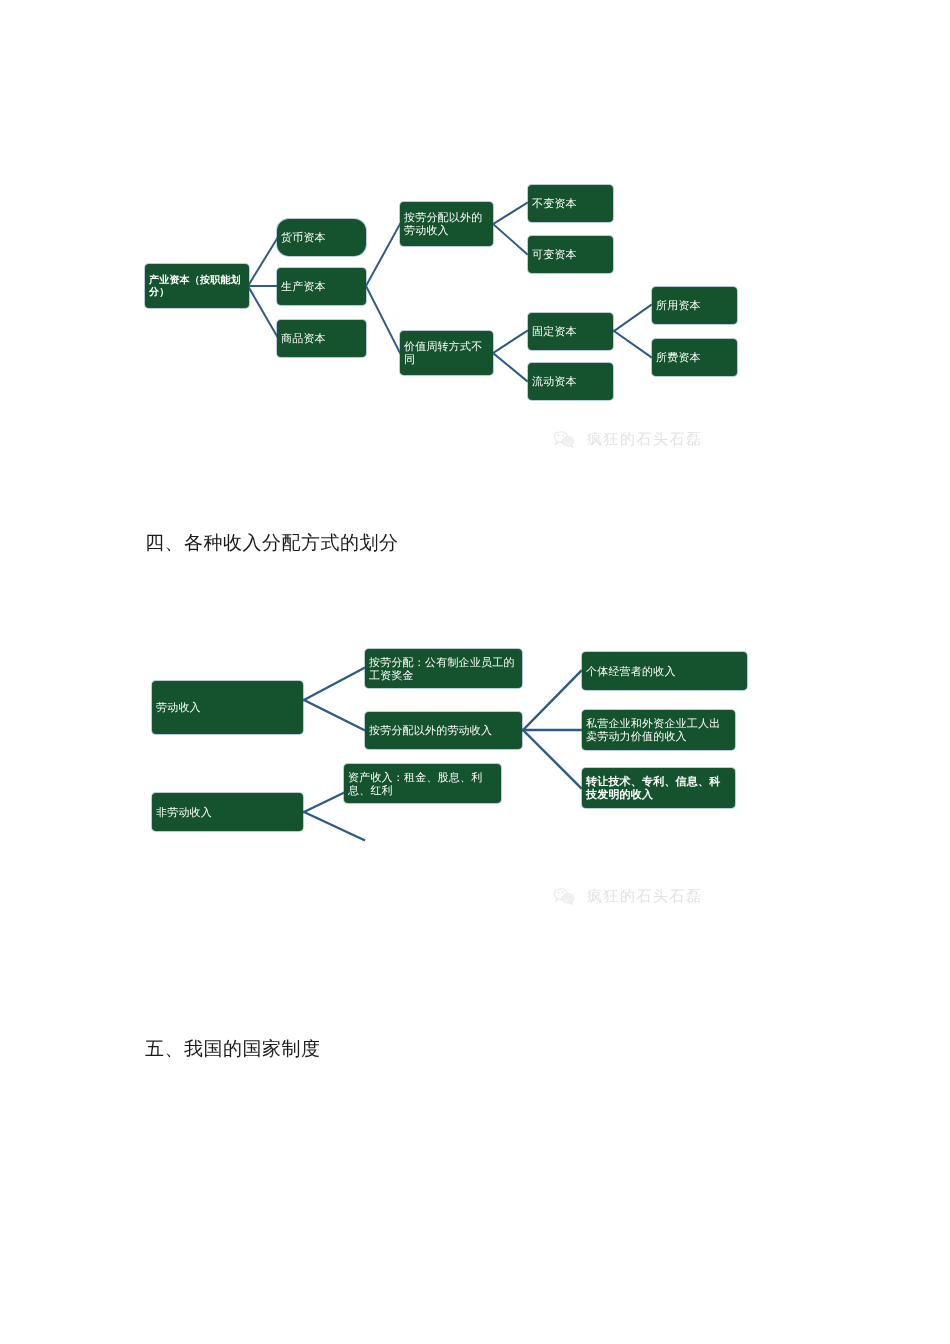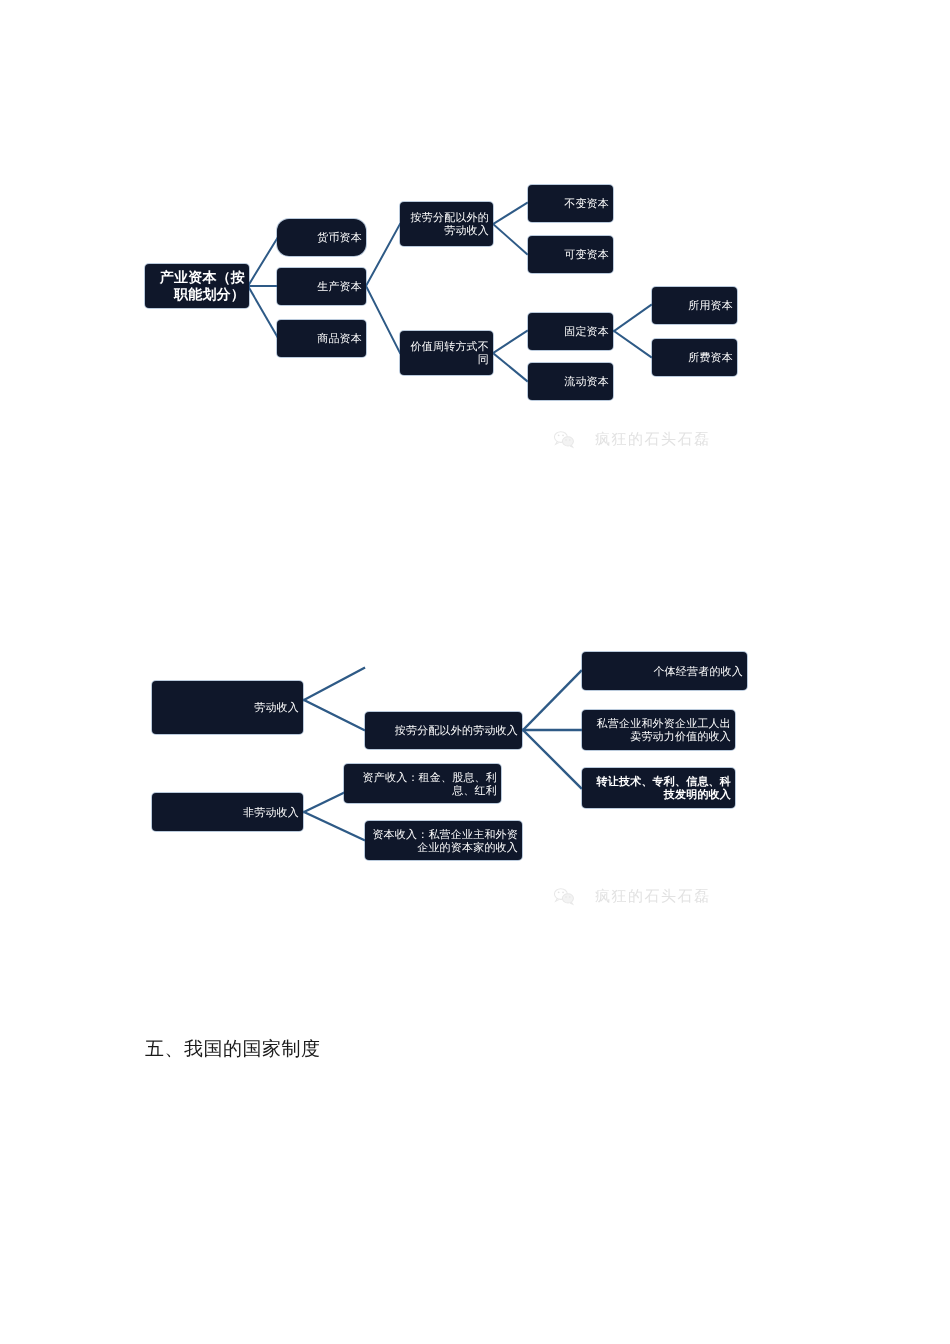--- a/index.html
+++ b/index.html
@@ -40,49 +40,49 @@
     left: 0;
     top: 0;
     overflow: visible;
     pointer-events: none;
   }
 
   
   .node {
     position: absolute;
     box-sizing: border-box;
-    background: #0f172a;
+    background: #14532d;
     border-radius: 4px;
     color: #ffffff;
     display: flex;
     align-items: center;
     justify-content: center;
-    text-align: right;
+    text-align: left;
     line-height: 1.18;
     padding: 18px 4px;
     box-shadow: 0 0 0 1px rgba(58,104,156,0.35);
     font-weight: 400;
     font-size: 11px;
     letter-spacing: 0.2px;
   }
   .node.root {
     font-weight: bold;
-    font-size: 14px;
+    font-size: 10px;
   }
   .node .node-label {
     display: block;
     width: 100%;
   }
 
   
   .watermark {
     position: absolute;
     display: flex;
     align-items: center;
-    gap: 20px;
+    gap: 12px;
     color: #e2e2e2;
     font-size: 15px;
     letter-spacing: 1.5px;
     user-select: none;
     white-space: nowrap;
   }
   .watermark .wm-icon {
     width: 22px;
     height: 20px;
     flex: 0 0 auto;
@@ -180,20 +180,23 @@
           <circle cx="7.2" cy="7.3" r="1.15"></circle>
           <circle cx="12.8" cy="7.3" r="1.15"></circle>
           <circle cx="16.6" cy="13.3" r="0.95"></circle>
           <circle cx="21.4" cy="13.3" r="0.95"></circle>
         </g>
       </svg>
       <span class="wm-text">疯狂的石头石磊</span>
     </div>
   </div>
 
+  <div class="section-heading" style="left:145px; top:530px;">
+    <span>四、各种收入分配方式的划分</span>
+  </div>
 
   <div class="diagram" style="left:0px; top:0px; width:950px; height:1000px;">
 
     <svg class="links" width="950" height="1000">
       <g stroke="#2e5a86" stroke-width="2.4" fill="none" stroke-linecap="square">
 
         <path d="M 304,700 L 364,668"></path>
         <path d="M 304,700 L 364,730"></path>
 
         <path d="M 304,812 L 364,783"></path>
@@ -206,32 +209,32 @@
     </svg>
 
     <div class="node" style="left:152px; top:681px; width:151px; height:53px;">
       <span class="node-label">劳动收入</span>
     </div>
 
     <div class="node" style="left:152px; top:793px; width:151px; height:38px;">
       <span class="node-label">非劳动收入</span>
     </div>
 
+    <div class="node" style="left:365px; top:649px; width:157px; height:39px;">
+      <span class="node-label">按劳分配：公有制企业员工的工资奖金</span>
+    </div>
 
     <div class="node" style="left:365px; top:712px; width:157px; height:37px;">
       <span class="node-label">按劳分配以外的劳动收入</span>
     </div>
 
     <div class="node" style="left:344px; top:764px; width:157px; height:39px;">
       <span class="node-label">资产收入：租金、股息、利息、红利</span>
     </div>
 
-    <div class="node" style="left:365px; top:821px; width:157px; height:39px;">
-      <span class="node-label">资本收入：私营企业主和外资企业的资本家的收入</span>
-    </div>
 
     <div class="node" style="left:582px; top:652px; width:165px; height:38px;">
       <span class="node-label">个体经营者的收入</span>
     </div>
 
     <div class="node" style="left:582px; top:710px; width:153px; height:40px;">
       <span class="node-label">私营企业和外资企业工人出卖劳动力价值的收入</span>
     </div>
 
     <div class="node" style="left:582px; top:768px; width:153px; height:40px;font-weight:bold;">

